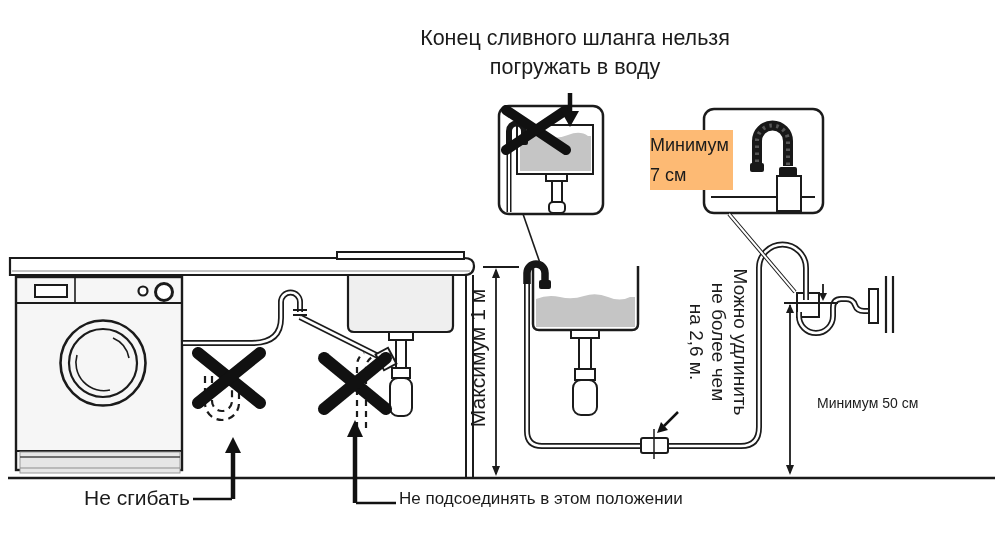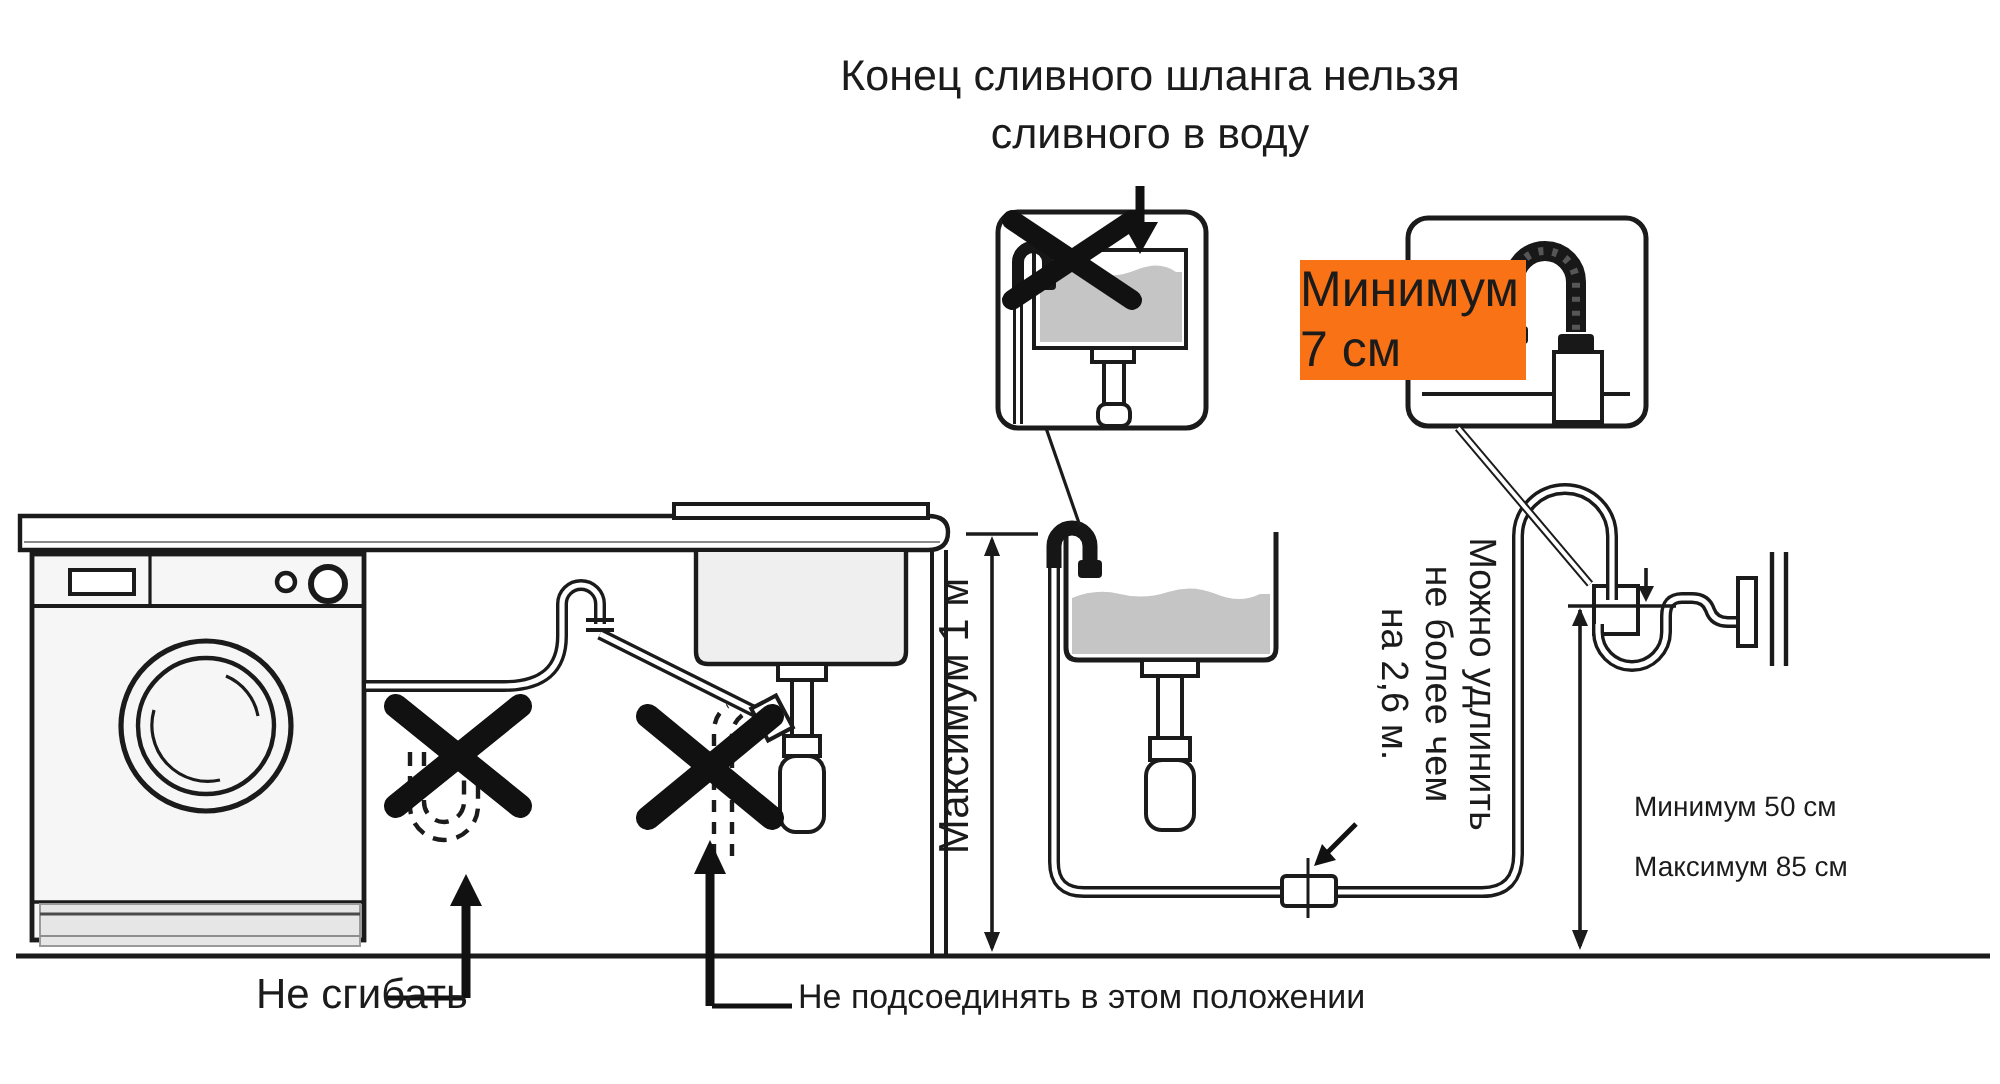--- a/index.html
+++ b/index.html
@@ -1,27 +1,27 @@
 <!DOCTYPE html>
 <html><head>
 <meta charset="utf-8">
 <style>
   html,body{margin:0;padding:0;background:#ffffff;}
   #stage{position:relative;width:1000px;height:542px;background:#ffffff;overflow:hidden;
          font-family:"Liberation Sans","DejaVu Sans",sans-serif;color:#1b1b1b;}
   #stage svg{position:absolute;left:0;top:0;}
   .lbl{position:absolute;white-space:nowrap;color:#1b1b1b;}
   .title{left:415px;top:24px;width:320px;text-align:center;font-size:21.5px;line-height:29px;white-space:normal;}
-  .min4{left:650px;top:130px;font-size:25px;line-height:30px;background:#f97316;padding-right:4px;}
+  .min4{left:650px;top:130px;font-size:18px;line-height:30px;background:#fdba74;padding-right:4px;}
   .max1m{left:393px;top:346px;width:170px;height:24px;text-align:center;font-size:21px;
          transform:rotate(-90deg);transform-origin:center;}
   .extend{left:638px;top:309px;width:160px;height:66px;text-align:center;font-size:19px;line-height:22px;
           transform:rotate(90deg);transform-origin:center;}
   .minmax{left:817px;top:388px;font-size:14px;line-height:30px;}
-  .nobend{left:84px;top:486px;font-size:21px;margin-left:44px;}
+  .nobend{left:84px;top:486px;font-size:21px;}
   .noconnect{left:399px;top:489px;font-size:17px;}
 </style>
 </head>
 <body>
 
 <div id="stage">
 
 <svg width="1000" height="542" viewBox="0 0 1000 542">
 
   <g stroke="#1b1b1b" fill="#ffffff">
@@ -191,38 +191,37 @@
     <line x1="790" y1="305" x2="790" y2="473" stroke-width="1.8"></line>
     <polygon points="786,313 794,313 790,304" fill="#1b1b1b" stroke="none"></polygon>
     <polygon points="786,465 794,465 790,475" fill="#1b1b1b" stroke="none"></polygon>
     <line x1="823" y1="284" x2="823" y2="295" stroke-width="1.8"></line>
     <polygon points="819,293 827,293 823,301" fill="#1b1b1b" stroke="none"></polygon>
   </g>
 </svg>
 
   <div class="lbl title">
     <div>Конец сливного шланга нельзя</div>
-    <div>сливного в воду</div>
+    <div>погружать в воду</div>
   </div>
 
   <div class="lbl min4">
     <div>Минимум</div>
     <div>7 см</div>
   </div>
 
   <div class="lbl max1m">Максимум 1 м</div>
 
   <div class="lbl extend">
     <div>Можно удлинить</div>
     <div>не более чем</div>
     <div>на 2,6 м.</div>
   </div>
 
   <div class="lbl minmax">
     <div>Минимум 50 см</div>
-    <div>Максимум 85 см</div>
   </div>
 
   <div class="lbl nobend">Не сгибать</div>
 
   <div class="lbl noconnect">Не подсоединять в этом положении</div>
 
 </div>
 
 </body></html>

